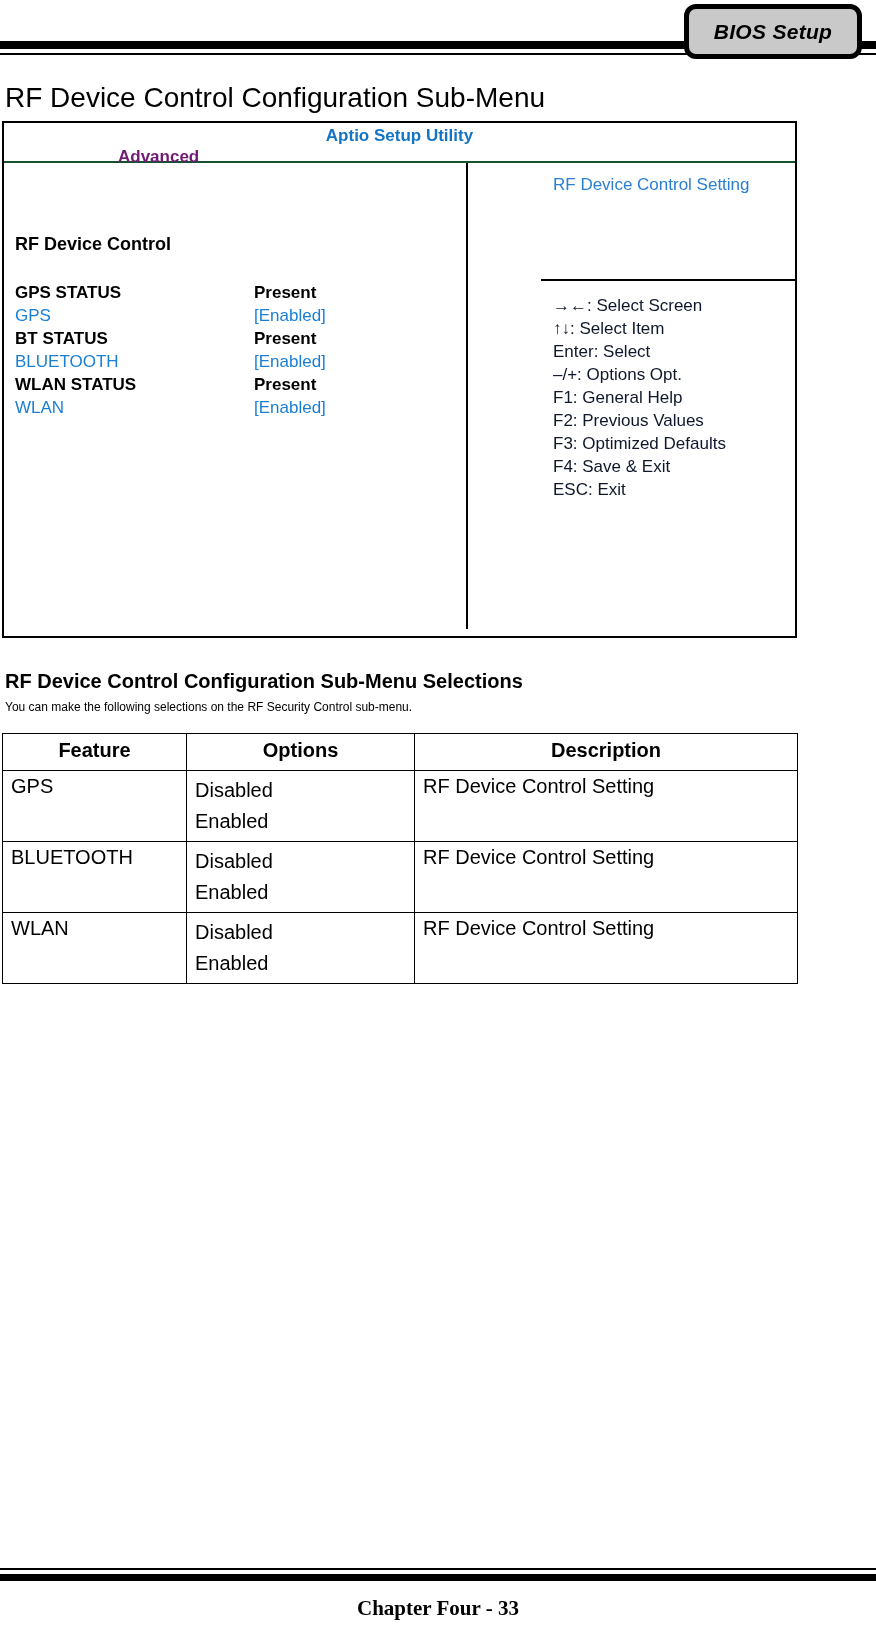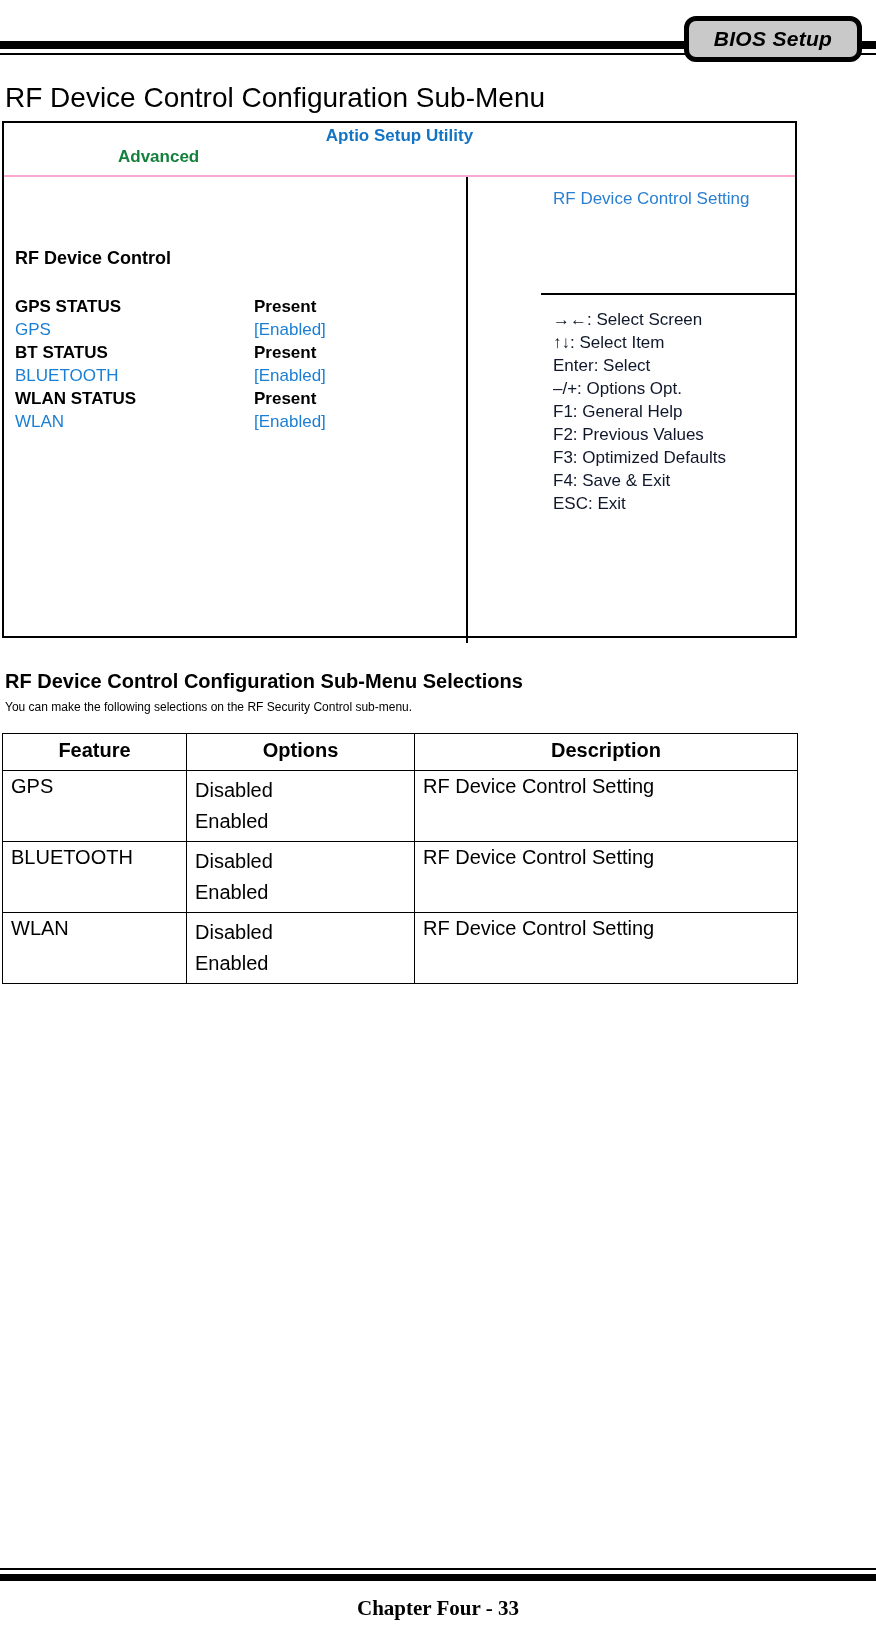--- a/index.html
+++ b/index.html
@@ -39,29 +39,28 @@
     width: 876px;
     height: 2px;
     background: #000000;
   }
 
   .bios-tab {
     position: absolute;
     left: 684px;
     top: 4px;
     width: 178px;
-    height: 46px;
+    height: 55px;
     background: #c9c9c9;
     border: 5px solid #000000;
     border-radius: 12px;
     box-sizing: border-box;
     display: flex;
     align-items: center;
     justify-content: center;
-    margin-top: 12px;
   }
   .bios-tab-label {
     font-size: 21px;
     font-weight: bold;
     font-style: italic;
     letter-spacing: 0.3px;
     color: #000000;
   }
 
   
@@ -79,41 +78,41 @@
     position: absolute;
     left: 2px;
     top: 121px;
     width: 795px;
     height: 517px;
     border: 2px solid #000000;
     box-sizing: border-box;
   }
   .bios-titlebar {
     position: relative;
-    height: 54px;
-    border-bottom: 2px solid #f9a8d4;
+    height: 40px;
+    border-bottom: 2px solid #14532d;
     box-sizing: border-box;
   }
   .bios-util-title {
     position: absolute;
     left: 0;
     right: 0;
     top: 3px;
     text-align: center;
     font-size: 17px;
     font-weight: bold;
     color: #1474c4;
   }
   .bios-menu-tab {
     position: absolute;
     left: 114px;
     top: 24px;
     font-size: 17px;
     font-weight: bold;
-    color: #15803d;
+    color: #701a75;
   }
 
   .bios-body {
     position: relative;
     height: 466px;
   }
   .bios-main-pane {
     position: absolute;
     left: 0;
     top: 0;

